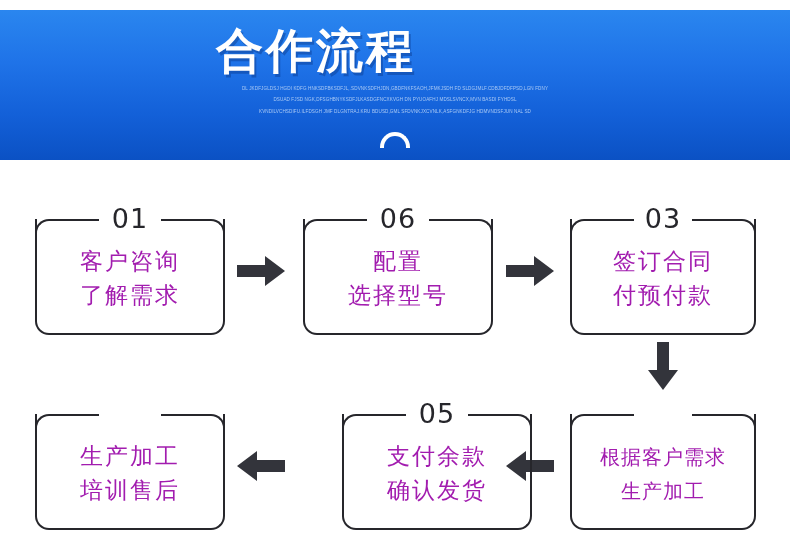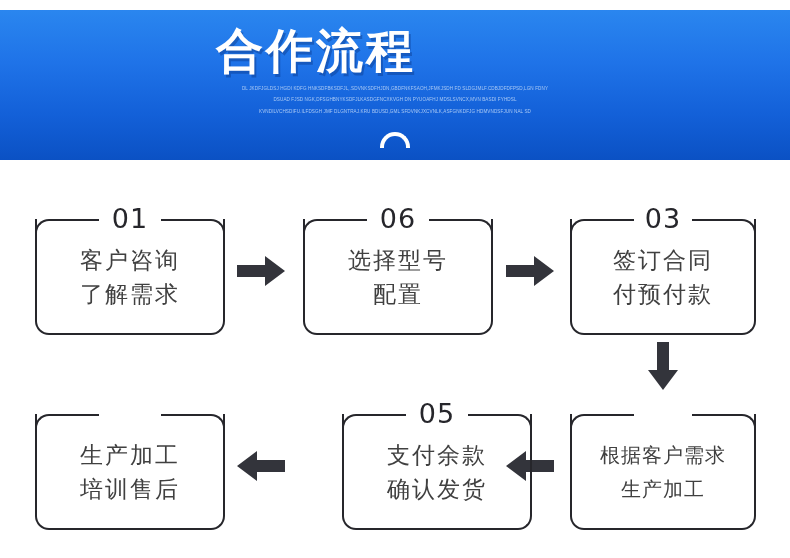--- a/index.html
+++ b/index.html
@@ -127,25 +127,25 @@
     color: #26262b;
     letter-spacing: 1px;
     font-family: "DejaVu Sans", "Liberation Sans", sans-serif;
   }
   .step .lines {
     position: absolute;
     left: 0;
     top: 40px;
     width: 100%;
     text-align: center;
-    color: #404040;
+    color: #a21caf;
     font-size: 23px;
     line-height: 34px;
     letter-spacing: 2px;
-    font-family: Liberation Mono, monospace;
+    font-family: Liberation Serif, serif;
   }
   .step.small-text .lines { font-size: 20px; letter-spacing: 1px; }
 
   
   .arrow {
     position: absolute;
     color: #33343b;
   }
   .arrow svg { display: block; }
 </style>
@@ -182,22 +182,22 @@
       <path d="M0 9 H28 V0 L48 15 L28 30 V21 H0 Z" fill="currentColor"></path>
     </svg>
   </div>
 
   <div class="step" style="left:303px; top:45px;">
     <div class="top-left"></div>
     <div class="top-right"></div>
     <div class="body"></div>
     <div class="num">06</div>
     <div class="lines">
+      <div>配置</div>
       <div>选择型号</div>
-      <div>配置</div>
     </div>
   </div>
 
   <div class="arrow" style="left:506px; top:96px;">
     <svg width="48" height="30" viewBox="0 0 48 30" aria-hidden="true">
       <path d="M0 9 H28 V0 L48 15 L28 30 V21 H0 Z" fill="currentColor"></path>
     </svg>
   </div>
 
   <div class="step wide" style="left:570px; top:45px;">

